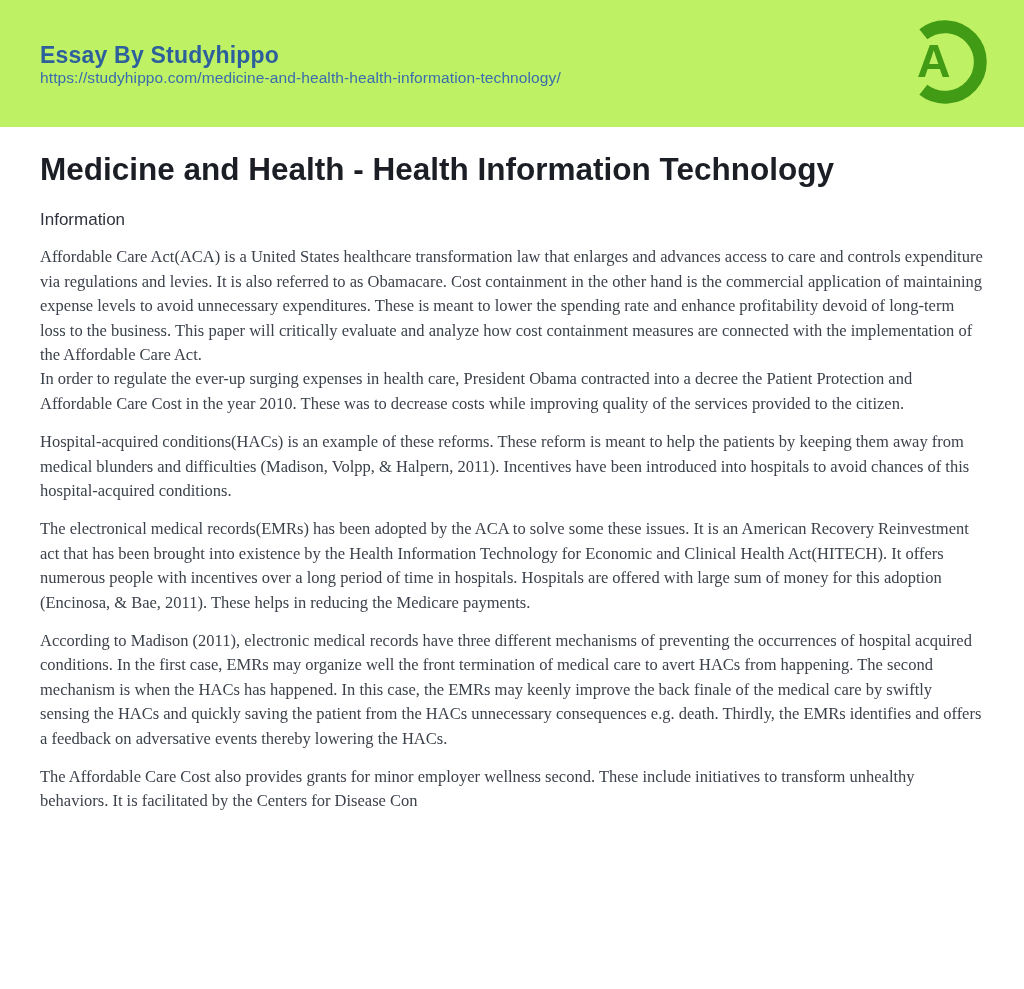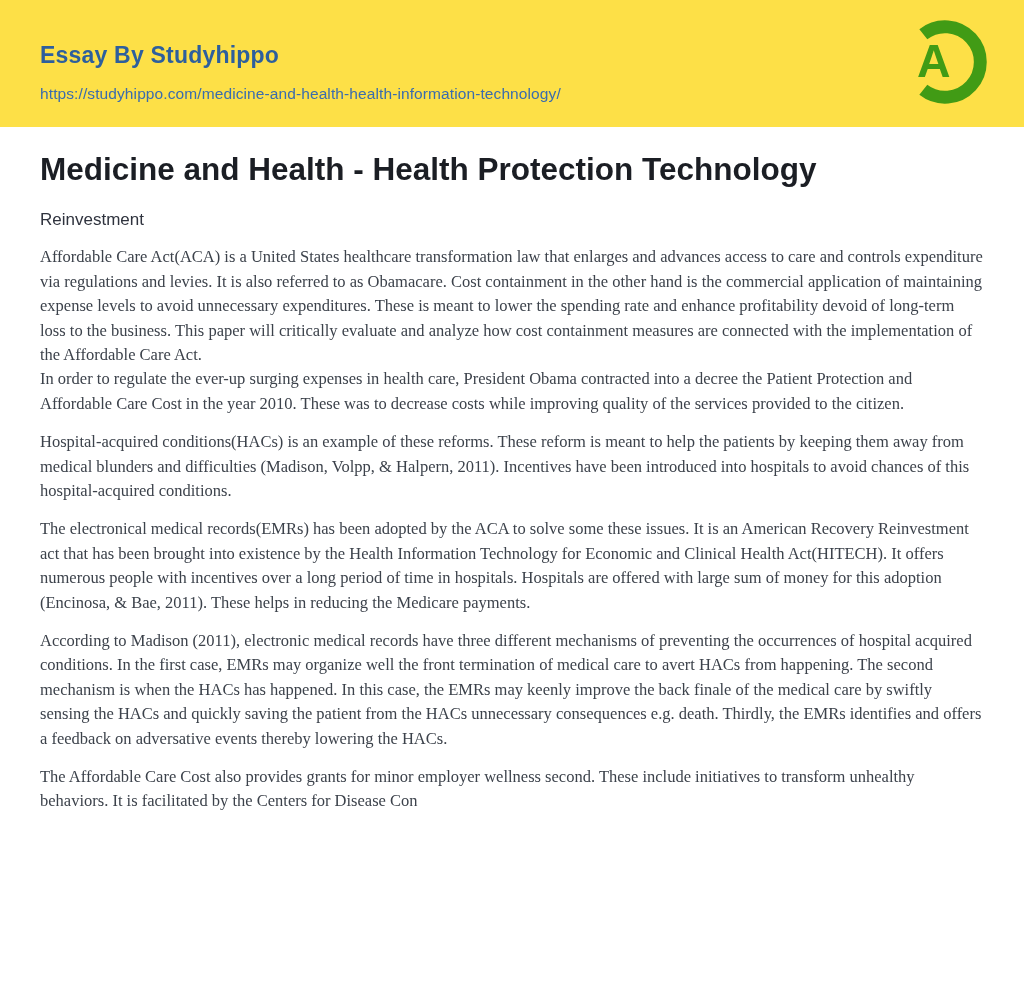--- a/index.html
+++ b/index.html
@@ -9,34 +9,33 @@
     height: 989px;
     background: #ffffff;
     font-family: "Liberation Sans", sans-serif;
     overflow: hidden;
   }
   .page { width: 1024px; height: 989px; position: relative; }
 
   
   .site-header {
     height: 127px;
-    background: #fde047;
+    background: #bef264;
     position: relative;
     padding: 42px 40px 0 40px;
   }
   .site-title {
     font-size: 23px;
     font-weight: 700;
     color: #2d5f9d;
     letter-spacing: 0.2px;
     line-height: 27px;
   }
   .source-url {
     display: inline-block;
-    margin-top: 16px;
     font-size: 15.5px;
     font-weight: 500;
     color: #3a6cae;
     text-decoration: none;
     letter-spacing: 0.1px;
   }
   .logo {
     position: absolute;
     top: 19px;
     right: 36px;
@@ -92,23 +91,23 @@
 
     <div class="logo">
       <svg viewBox="0 0 100 100">
         <path class="logo-arc" d="M 24.8 17.7 A 41 41 0 1 1 24.8 82.3" fill="none" stroke-width="15" stroke="#419b15"></path>
         <text class="logo-letter" x="37" y="67" text-anchor="middle" fill="#419b15">A</text>
       </svg>
     </div>
   </header>
 
   <main class="content">
-    <h1 class="essay-title">Medicine and Health - Health Protection Technology</h1>
+    <h1 class="essay-title">Medicine and Health - Health Information Technology</h1>
 
-    <p class="section-label">Reinvestment</p>
+    <p class="section-label">Information</p>
 
     <div class="essay-body">
         <p>Affordable Care Act(ACA) is a United States healthcare transformation law that enlarges and advances access to care and controls expenditure via regulations and levies. It is also referred to as Obamacare. Cost containment in the other hand is the commercial application of maintaining expense levels to avoid unnecessary expenditures. These is meant to lower the spending rate and enhance profitability devoid of long-term loss to the business. This paper will critically evaluate and analyze how cost containment measures are connected with the implementation of the Affordable Care Act.
 In order to regulate the ever-up surging expenses in health care, President Obama contracted into a decree the Patient Protection and Affordable Care Cost in the year 2010. These was to decrease costs while improving quality of the services provided to the citizen.</p>
         <p>Hospital-acquired conditions(HACs) is an example of these reforms. These reform is meant to help the patients by keeping them away from medical blunders and difficulties (Madison, Volpp, &amp; Halpern, 2011). Incentives have been introduced into hospitals to avoid chances of this hospital-acquired conditions.</p>
         <p>The electronical medical records(EMRs) has been adopted by the ACA to solve some these issues. It is an American Recovery Reinvestment act that has been brought into existence by the Health Information Technology for Economic and Clinical Health Act(HITECH). It offers numerous people with incentives over a long period of time in hospitals. Hospitals are offered with large sum of money for this adoption (Encinosa, &amp; Bae, 2011). These helps in reducing the Medicare payments.</p>
         <p>According to Madison (2011), electronic medical records have three different mechanisms of preventing the occurrences of hospital acquired conditions. In the first case, EMRs may organize well the front termination of medical care to avert HACs from happening. The second mechanism is when the HACs has happened. In this case, the EMRs may keenly improve the back finale of the medical care by swiftly sensing the HACs and quickly saving the patient from the HACs unnecessary consequences e.g. death. Thirdly, the EMRs identifies and offers a feedback on adversative events thereby lowering the HACs.</p>
         <p>The Affordable Care Cost also provides grants for minor employer wellness second. These include initiatives to transform unhealthy behaviors. It is facilitated by the Centers for Disease Con</p>
       </div>
   </main>

